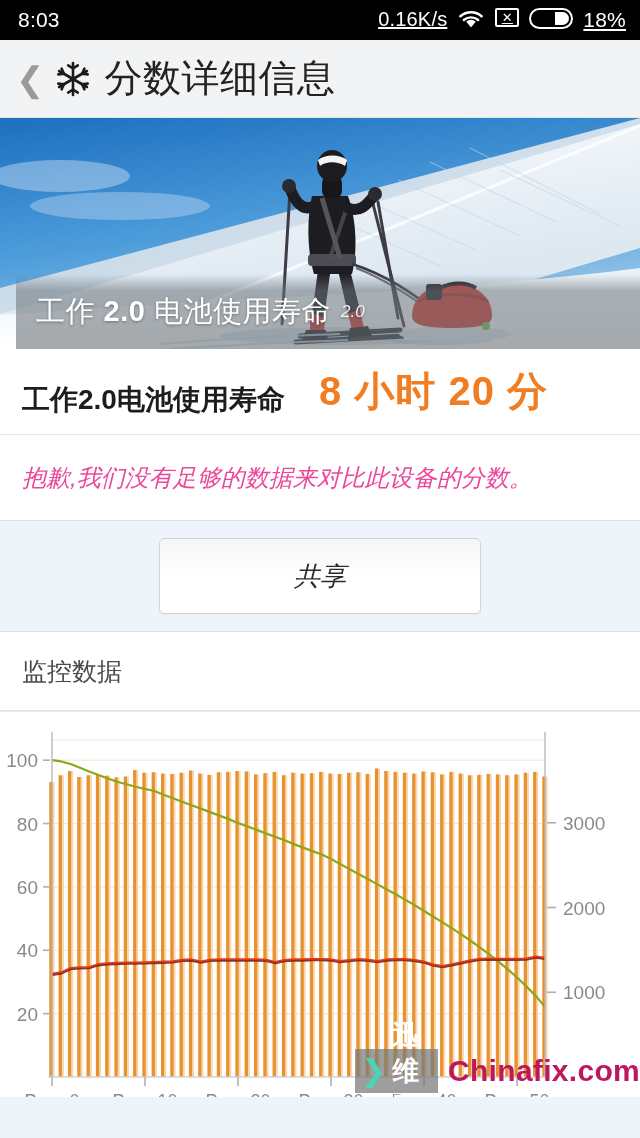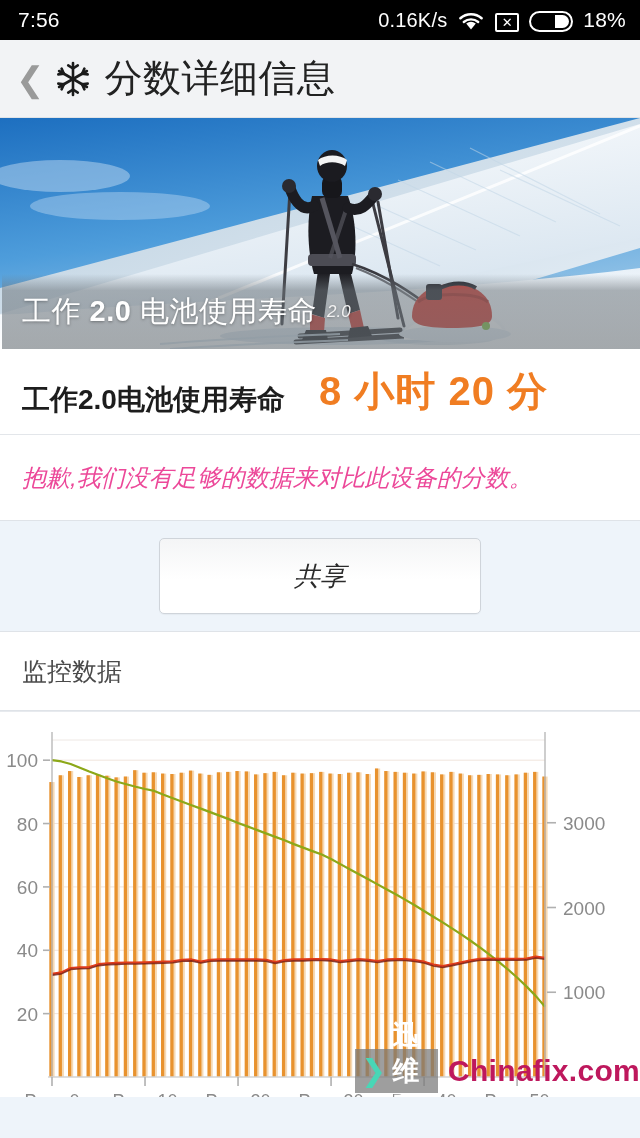--- a/index.html
+++ b/index.html
@@ -12,21 +12,21 @@
   #app { position: relative; width: 640px; height: 1138px; }
 
   
   .statusbar {
     height: 40px; background: #000; color: #fff;
     display: flex; align-items: center;
     padding: 0 14px 0 18px;
     font-size: 21px; letter-spacing: .2px;
   }
   .sb-clock { flex: 0 0 auto; }
-  .sb-right { margin-left: auto; display: flex; align-items: flex-end; gap: 10px; }
+  .sb-right { margin-left: auto; display: flex; align-items: flex-start; gap: 10px; text-decoration: underline; }
   .sb-speed { font-size: 20px; }
   .ico { display: inline-block; line-height: 0; }
   .sb-batt {
     width: 44px; height: 21px; border: 2px solid #fff; border-radius: 11px;
     position: relative; display: inline-block;
   }
   .sb-batt::after {
     content: ""; position: absolute; right: 2px; top: 2px; bottom: 2px;
     width: 14px; background: #fff; border-radius: 0 8px 8px 0;
   }
@@ -50,21 +50,21 @@
   .snowflake { margin: 0 12px 0 2px; line-height: 0; }
   .appbar-title { font-size: 38px; color: #222; letter-spacing: .5px; }
 
   
   .hero {
     position: relative; height: 231px; width: 640px;
     overflow: hidden; background: #cfe3f2;
   }
   .hero svg { position: absolute; inset: 0; display: block; }
   .hero-band {
-    position: absolute; left: 2px; right: 0; bottom: 0; height: 75px;
+    position: absolute; left: 16px; right: 0; bottom: 0; height: 75px;
     background: linear-gradient(to bottom, rgba(110,118,124,0) 0%, rgba(110,118,124,.55) 22%, rgba(108,116,122,.62) 100%);
     display: flex; align-items: center; padding-left: 20px;
   }
   .hero-title {
     color: #fff; font-size: 29px; letter-spacing: .5px;
     text-shadow: 0 1px 3px rgba(0,0,0,.35);
   }
   .hero-title b { font-weight: 700; }
   .hero-ver {
     color: #f2f2f2; font-size: 17px; margin-left: 10px; font-style: italic;
@@ -127,21 +127,21 @@
     color: #be185d; font-size: 30px; font-weight: 700; margin-left: 10px;
     letter-spacing: .3px;
   }
 </style>
 </head>
 <body>
 
 <div id="app">
 
   <div class="statusbar">
-    <span class="sb-clock">7:56</span>
+    <span class="sb-clock">8:03</span>
     <span class="sb-right">
       <span class="sb-speed">0.16K/s</span>
       <span class="ico">
         <svg width="28" height="22" viewBox="0 0 28 22">
           <path d="M14 19.5 L9.2 13.6 A7.6 7.6 0 0 1 18.8 13.6 Z" fill="#fff"></path>
           <path d="M3.4 8.2 A16 16 0 0 1 24.6 8.2" stroke="#fff" stroke-width="2.6" fill="none" stroke-linecap="round"></path>
           <path d="M6.8 12.0 A11.2 11.2 0 0 1 21.2 12.0" stroke="#fff" stroke-width="2.4" fill="none" stroke-linecap="round"></path>
         </svg>
       </span>
       <span class="sb-x">

